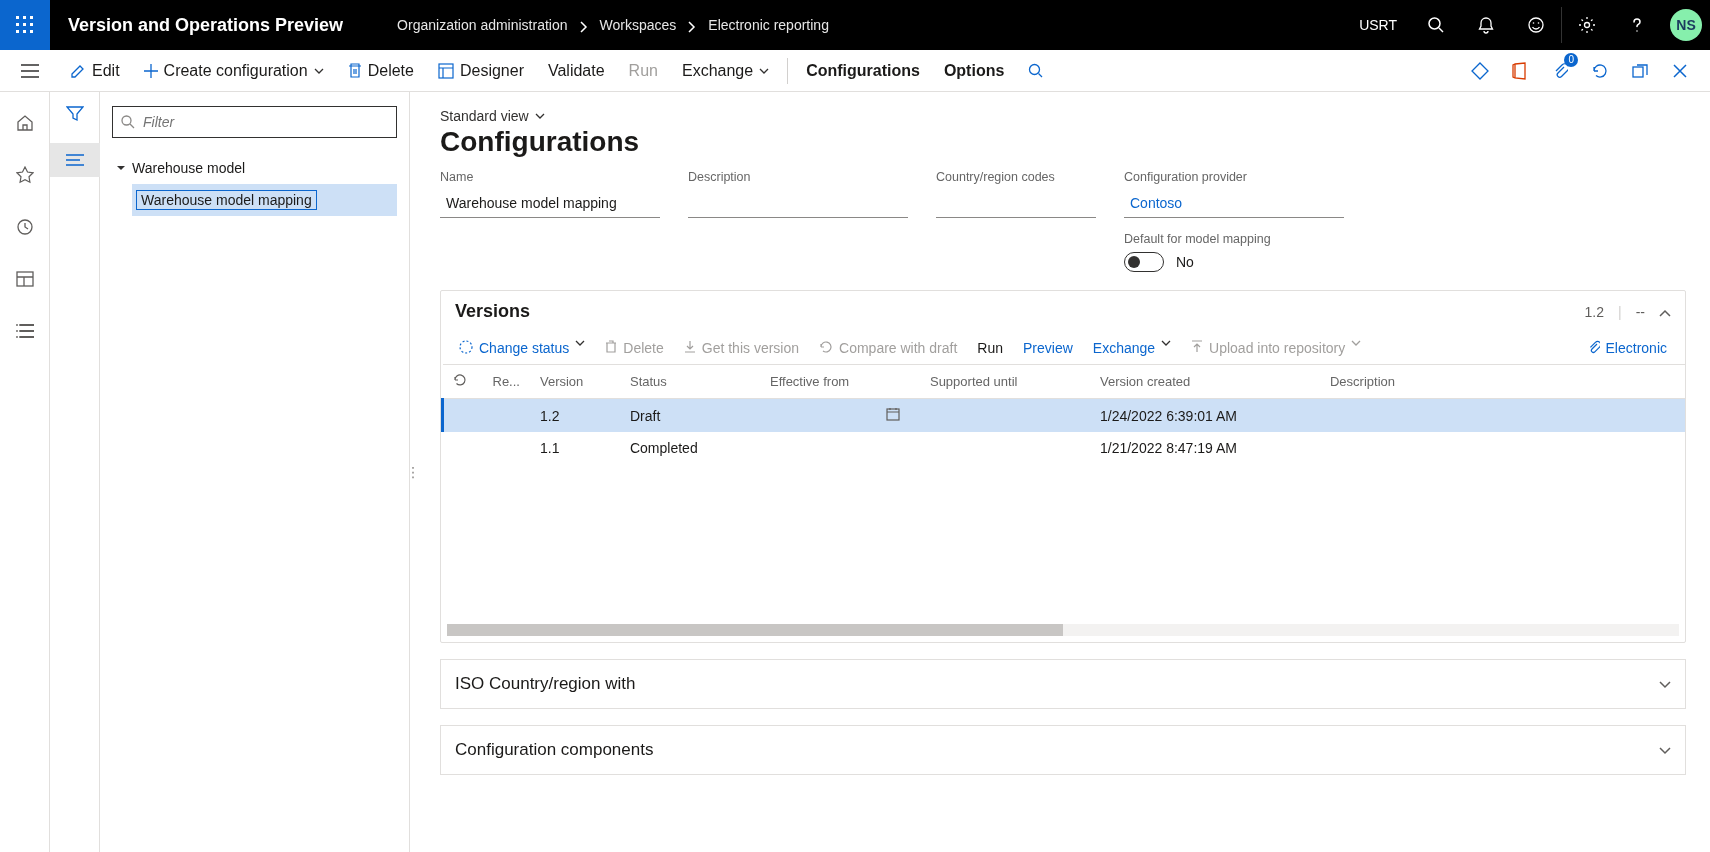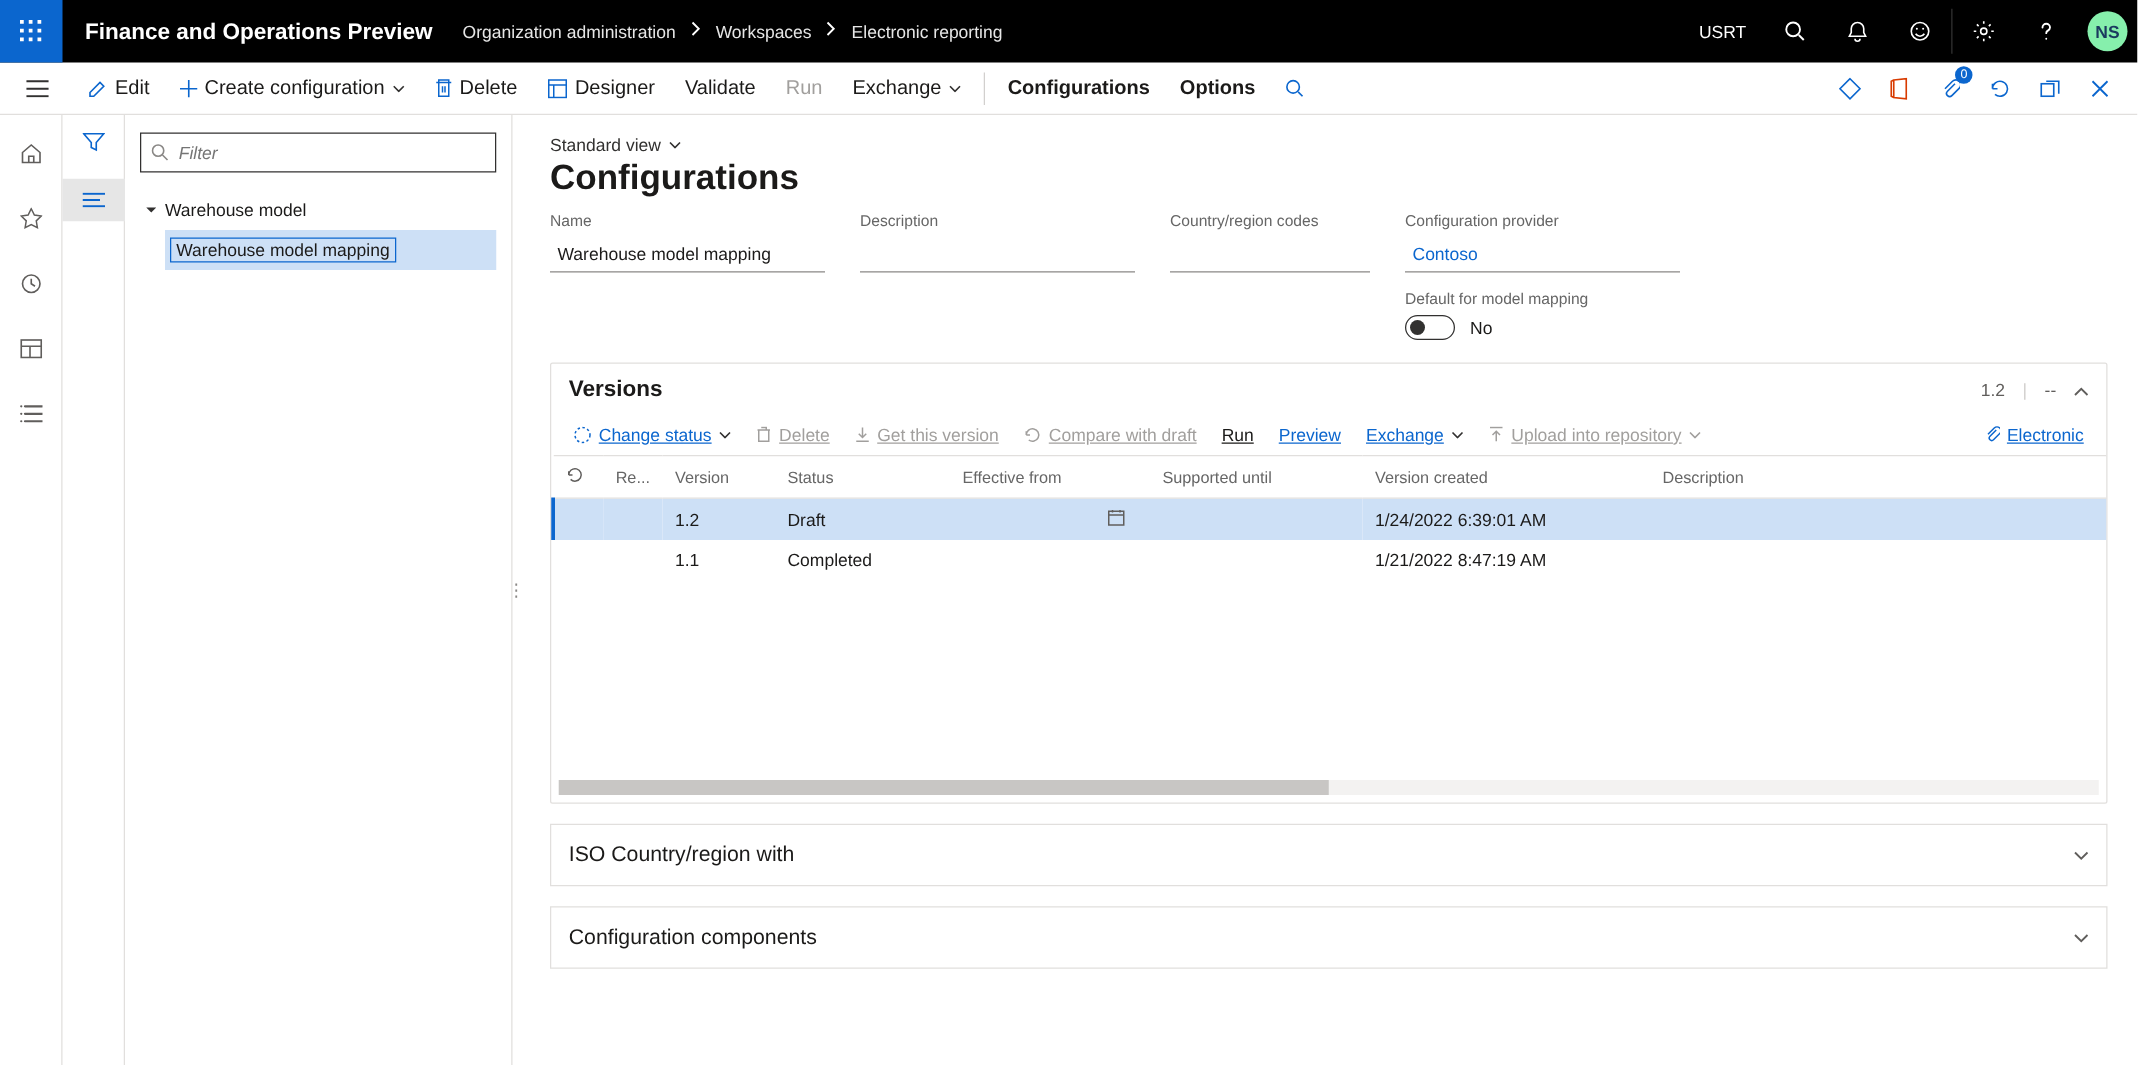--- a/index.html
+++ b/index.html
@@ -2,21 +2,21 @@
 <html><head>
 <meta charset="utf-8">
 <style>
   * { box-sizing: border-box; }
   html, body { margin:0; padding:0; font-family: "Segoe UI", Arial, sans-serif; font-size:14px; color:#1b1a19; background:#fff; height:100%; }
   .app { width:1710px; height:852px; display:flex; flex-direction:column; overflow:hidden; }
   
   .header { display:flex; align-items:center; height:50px; background:#000; color:#fff; }
   .waffle { width:50px; height:50px; background:#0b66ce; display:flex; align-items:center; justify-content:center; }
   .title { font-size:18px; font-weight:600; padding:0 24px 0 18px; }
-  .breadcrumbs { display:flex; align-items:flex-start; gap:12px; color:#e6e6e6; font-size:14px; }
+  .breadcrumbs { display:flex; align-items:flex-end; gap:12px; color:#e6e6e6; font-size:14px; margin-left:30px;}
   .hdr-spacer { flex:1; }
   .hdr-right { display:flex; align-items:center; gap:0; height:100%; }
   .hdr-item { width:50px; height:50px; display:flex; align-items:center; justify-content:center; color:#fff; }
   .hdr-user { padding:0 14px; font-size:14px; }
   .avatar { width:32px; height:32px; border-radius:50%; background:#86efac; color:#1b3a5f; font-weight:600; display:flex; align-items:center; justify-content:center; margin:0 8px; }
   .hdr-div { width:1px; height:36px; background:#333; }
   
   .actionbar { display:flex; align-items:center; height:42px; border-bottom:1px solid #e1dfdd; padding:0 12px; gap:0; }
   .ab-btn { display:flex; align-items:center; gap:6px; padding:0 12px; height:42px; color:#1b1a19; cursor:pointer; font-size:16px; }
   .ab-btn.blue svg { stroke:#0b66ce; }
@@ -52,21 +52,21 @@
   .link { color:#0b66ce; }
   .toggle { width:40px; height:20px; border:1px solid #323130; border-radius:10px; position:relative; display:inline-block; }
   .toggle .knob { width:12px; height:12px; border-radius:50%; background:#323130; position:absolute; left:3px; top:3px; }
   .toggle-row { display:flex; align-items:center; gap:12px; margin-top:6px; }
   
   .card { border:1px solid #e1dfdd; border-radius:2px; margin-top:18px; }
   .card-hdr { display:flex; align-items:center; padding:10px 14px; }
   .card-title { font-size:18px; font-weight:600; }
   .card-hdr-right { margin-left:auto; display:flex; align-items:center; gap:14px; color:#605e5c; }
   .vtoolbar { display:flex; align-items:center; gap:4px; padding:4px 10px; }
-  .vbtn { display:flex; align-items:center; gap:6px; padding:4px 8px; color:#1b1a19;text-decoration:underline; }
+  .vbtn { display:flex; gap:6px; padding:4px 8px; color:#1b1a19; }
   .vbtn.link { color:#0b66ce; }
   .vbtn.disabled { color:#a19f9d; }
   table.grid { width:100%; border-collapse:collapse; }
   table.grid th { text-align:left; font-weight:400; color:#666; font-size:13px; border-top:1px solid #e1dfdd; border-bottom:1px solid #e1dfdd; padding:8px 10px; }
   table.grid td { padding:8px 10px; font-size:14px; }
   tr.selrow { background:#cde0f6; }
   tr.selrow td:first-child { border-left:3px solid #0b66ce; }
   .grid-scroll { height:160px; }
   .hscroll { height:12px; background:#f3f2f1; margin:0 6px 6px 6px; position:relative; }
   .hscroll .thumb { position:absolute; left:0; width:50%; top:0; bottom:0; background:#c8c6c4; }
@@ -89,21 +89,21 @@
             <rect width="3" height="3" x="14" y="0"></rect>
             <rect width="3" height="3" x="0" y="7"></rect>
             <rect width="3" height="3" x="7" y="7"></rect>
             <rect width="3" height="3" x="14" y="7"></rect>
             <rect width="3" height="3" x="0" y="14"></rect>
             <rect width="3" height="3" x="7" y="14"></rect>
             <rect width="3" height="3" x="14" y="14"></rect>
           </g>
         </svg>
   </div>
-  <div class="title">Finance and Operations Preview</div>
+  <div class="title">Version and Operations Preview</div>
   <div class="breadcrumbs">
     <span>Organization administration</span>
     <svg width="8" height="12" viewBox="0 0 8 12">
           <path d="M1 1l5 5-5 5" stroke="#fff" fill="none" stroke-width="1.5"></path>
         </svg>
     <span>Workspaces</span>
     <svg width="8" height="12" viewBox="0 0 8 12">
           <path d="M1 1l5 5-5 5" stroke="#fff" fill="none" stroke-width="1.5"></path>
         </svg>
     <span>Electronic reporting</span>

